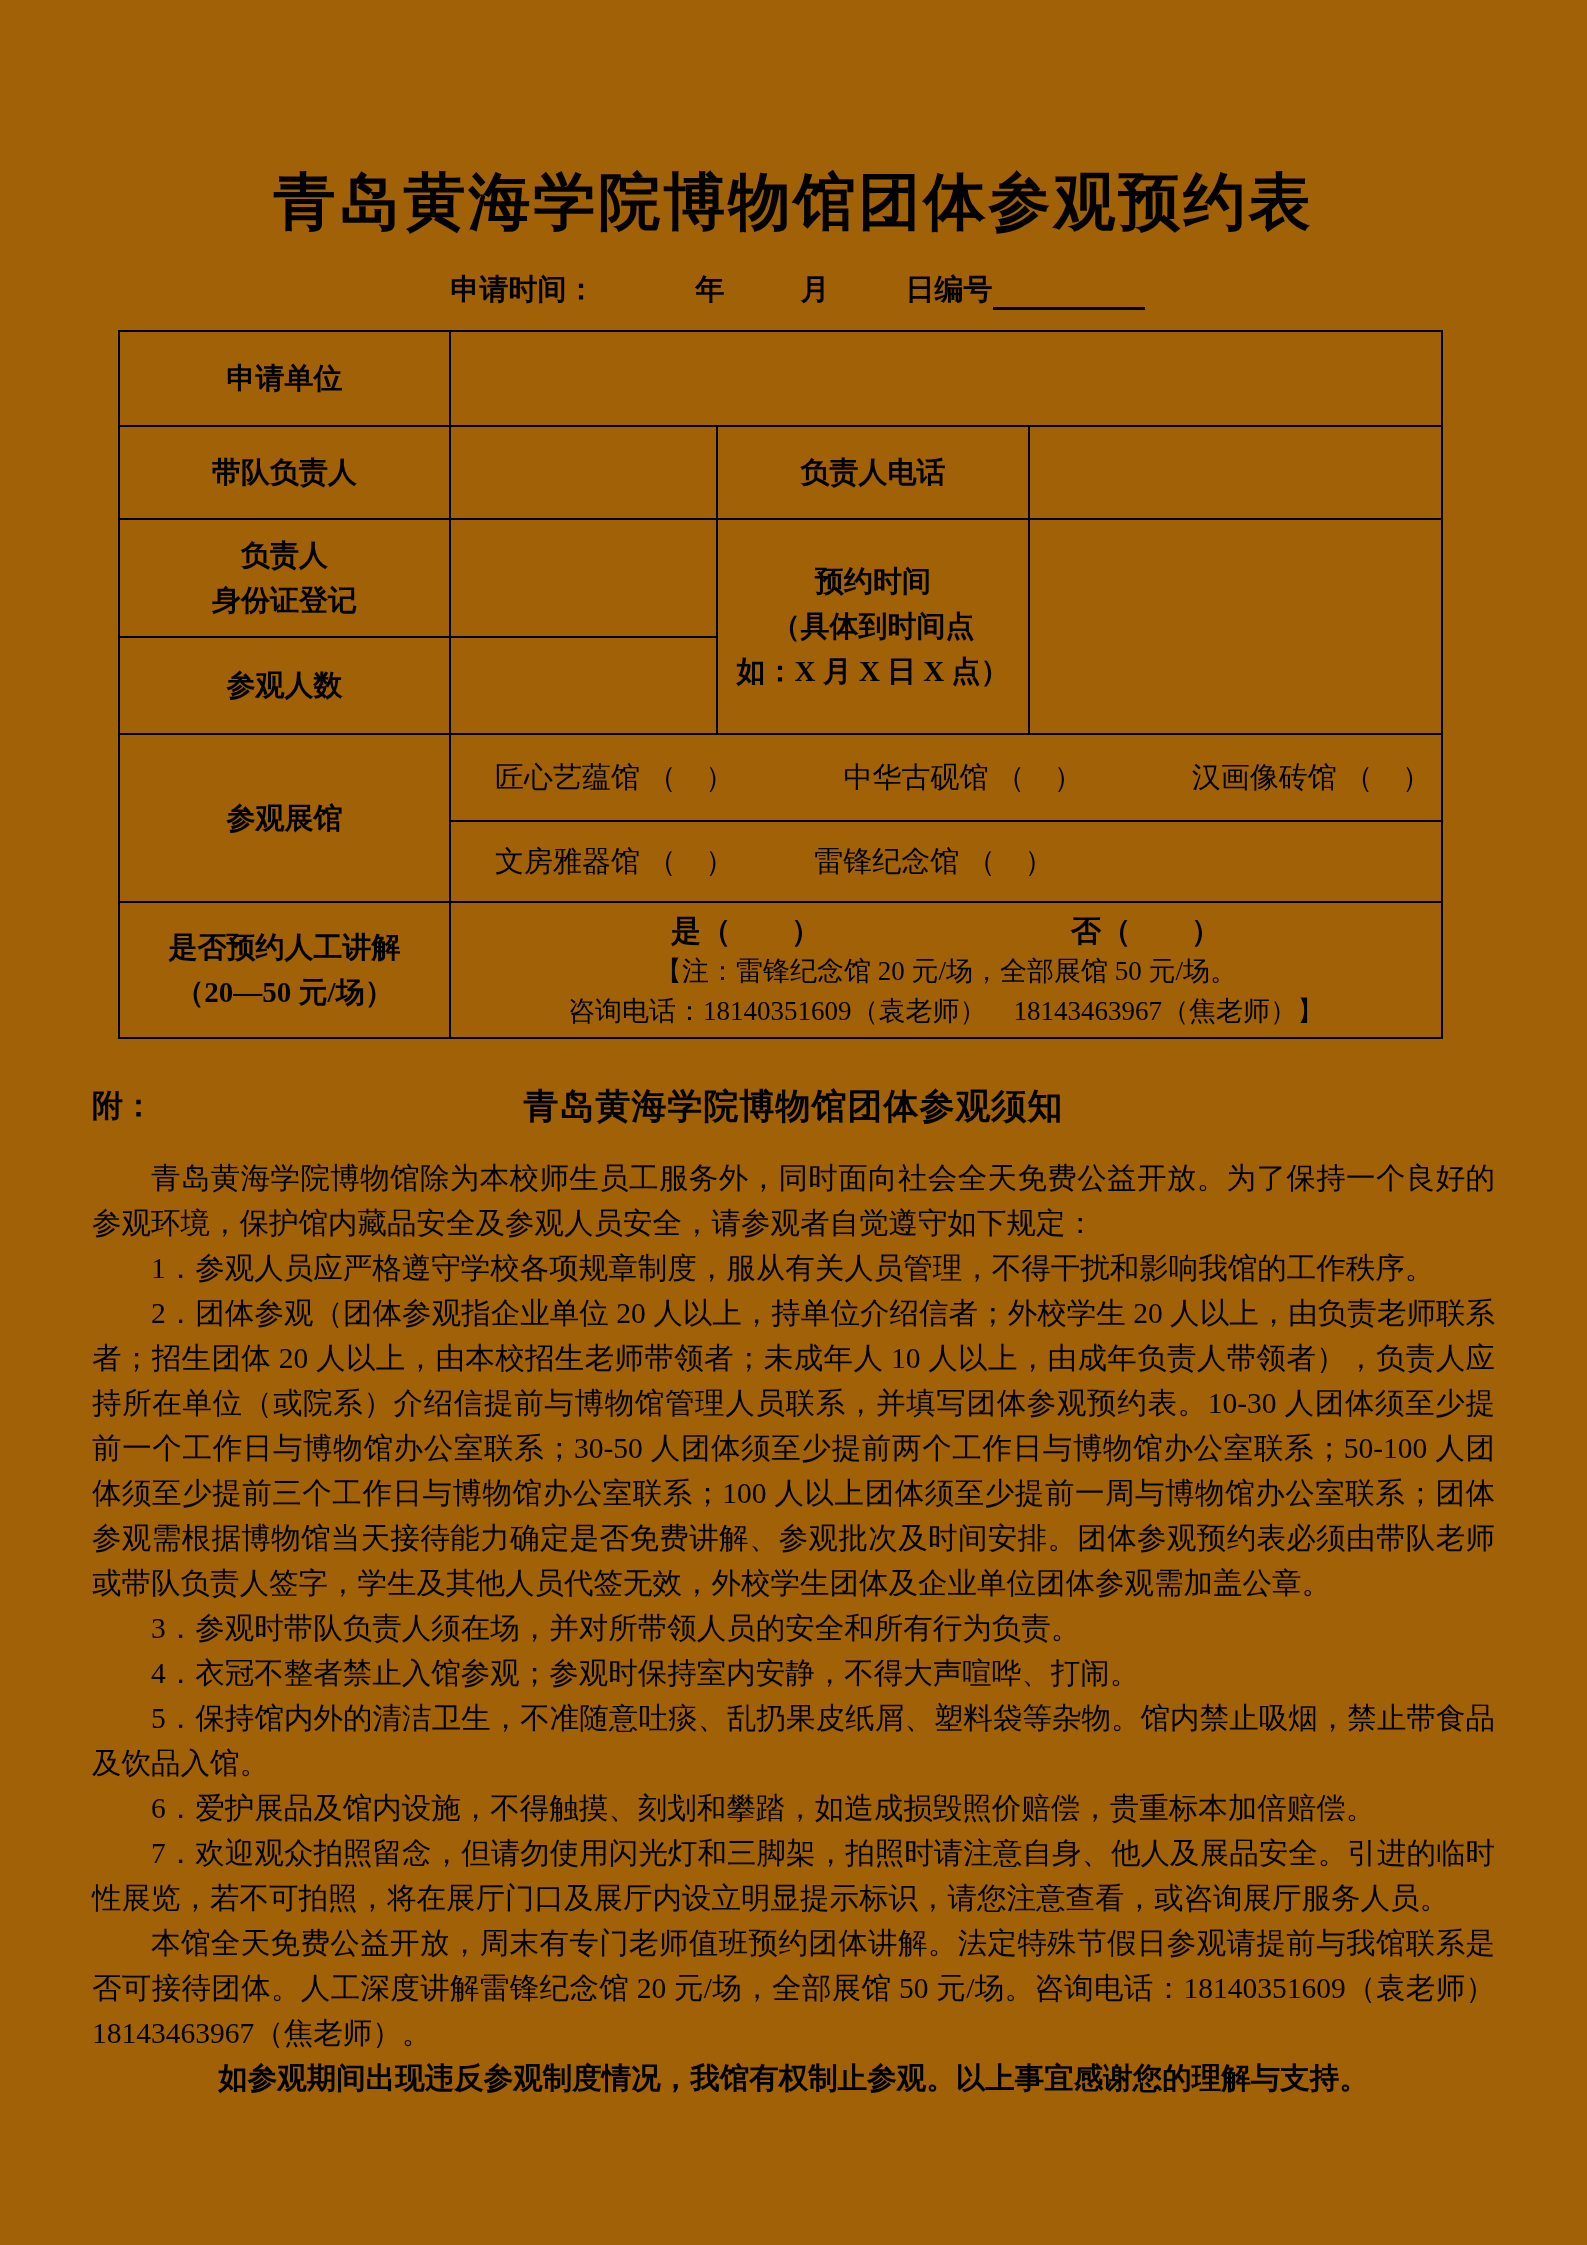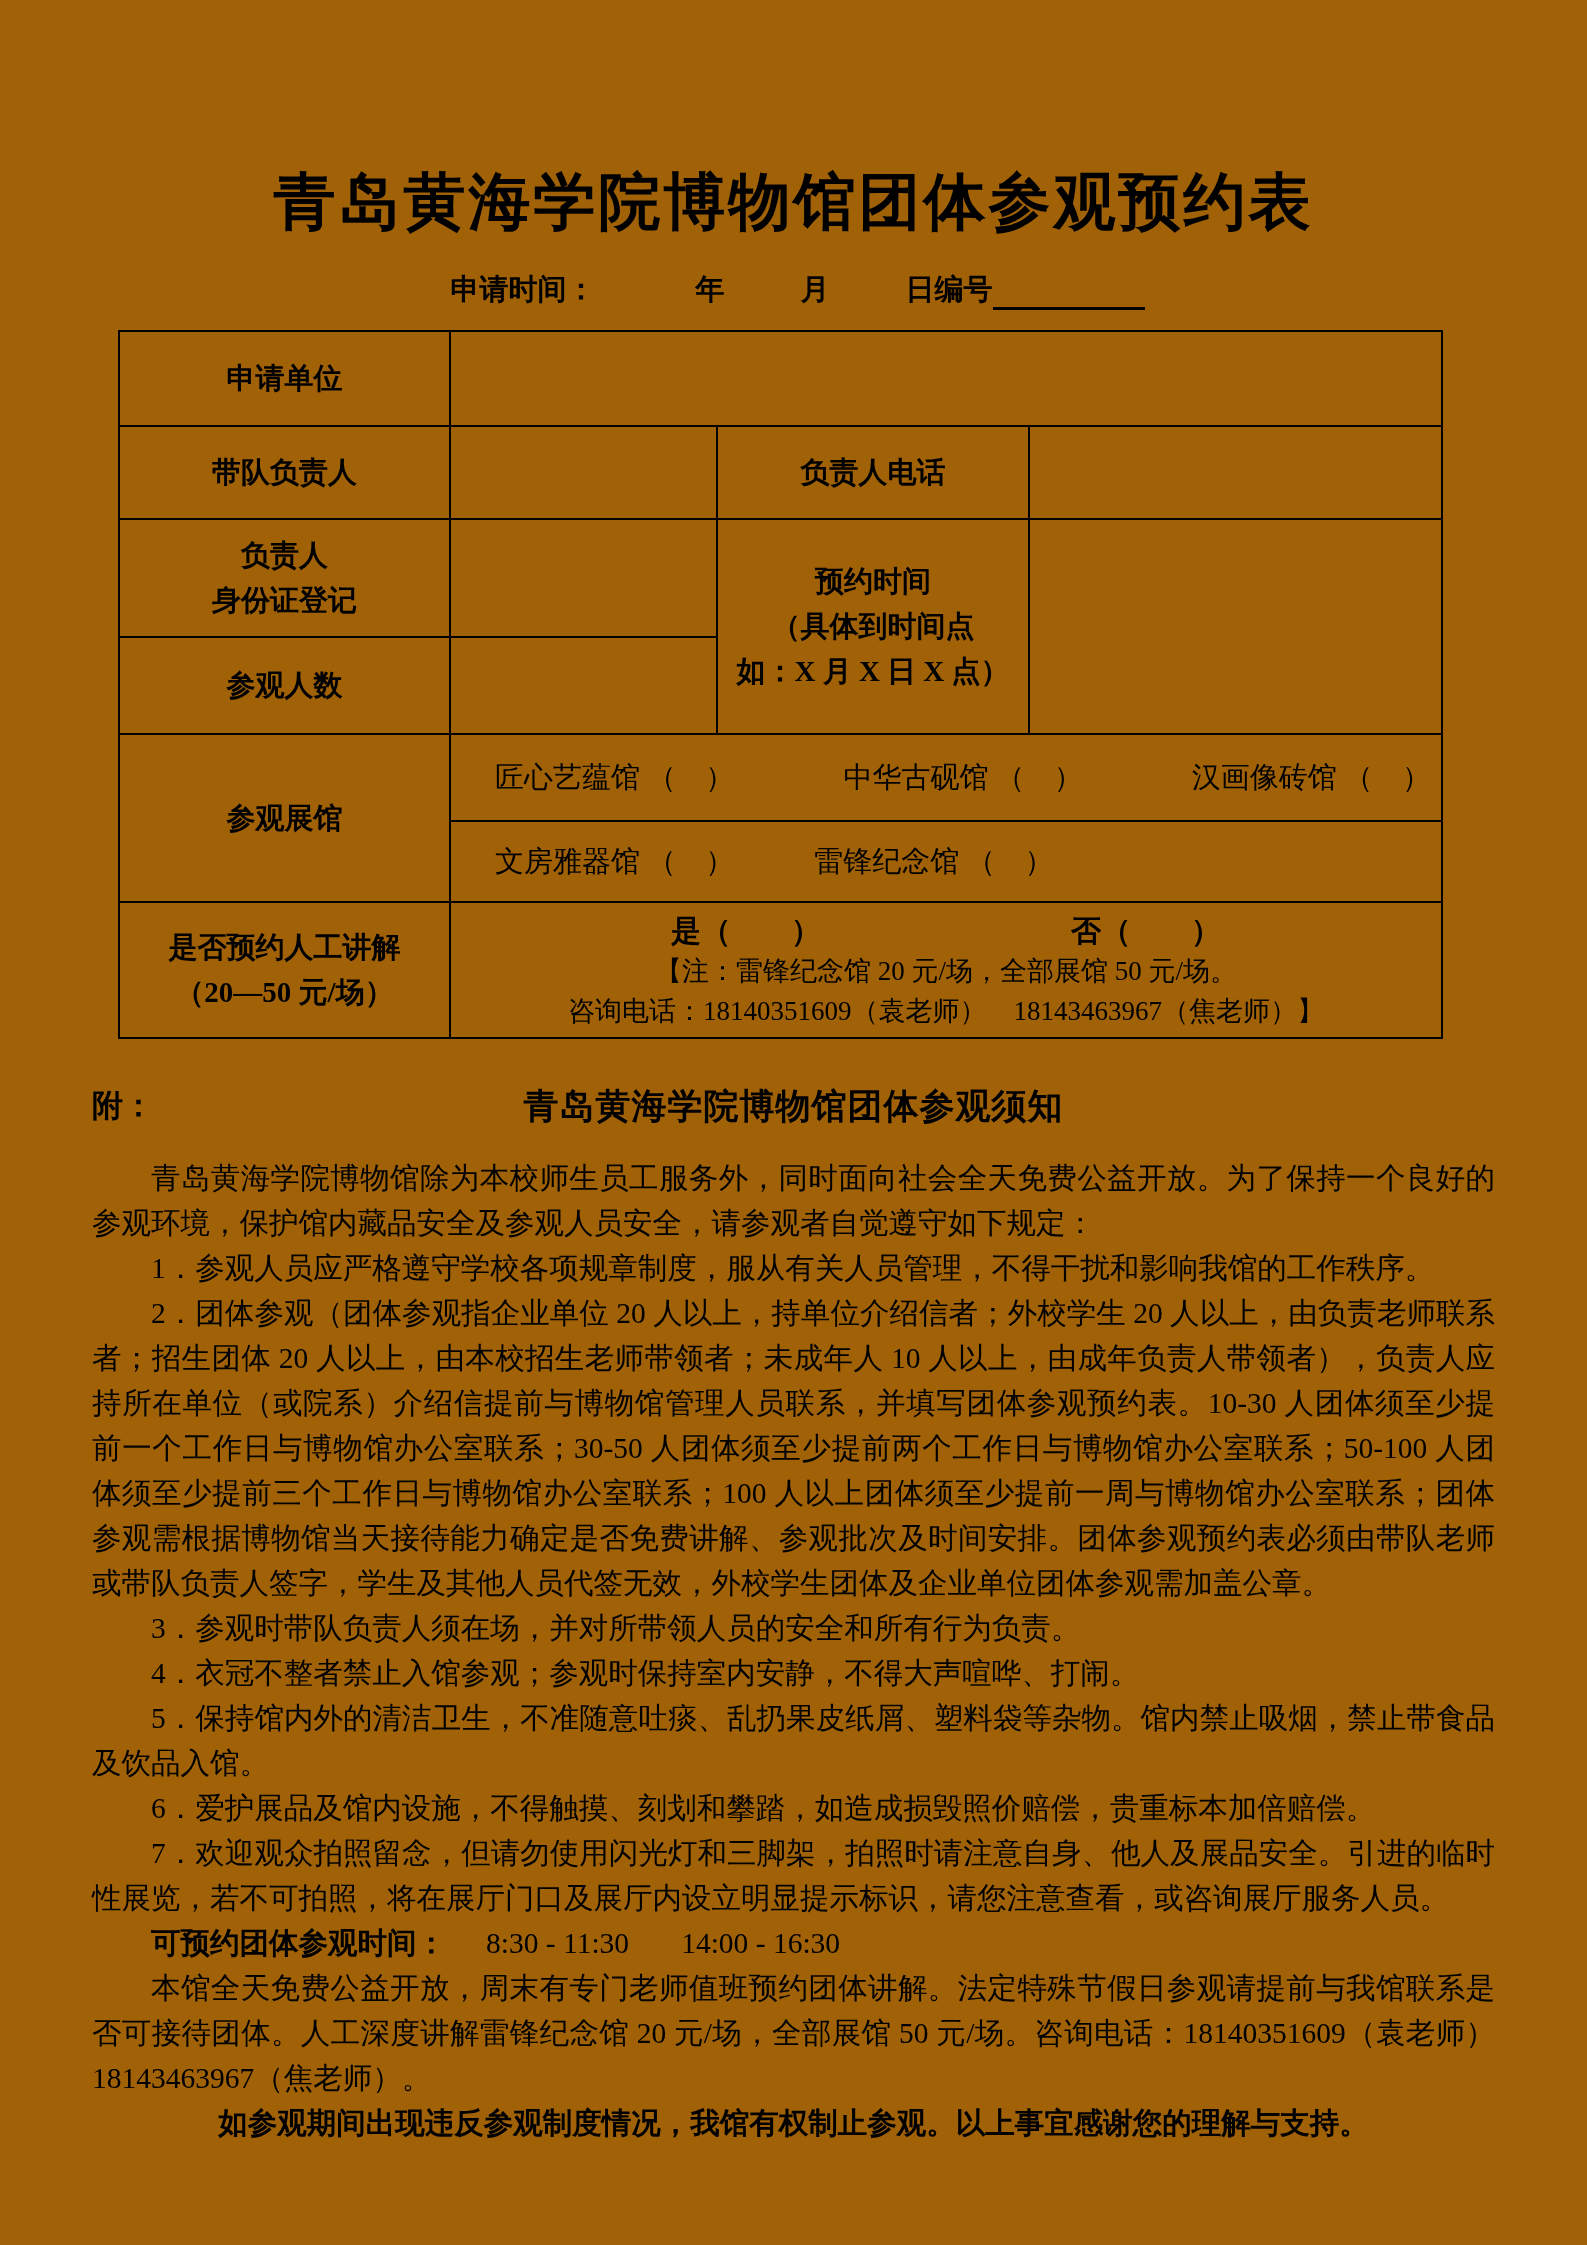--- a/index.html
+++ b/index.html
@@ -223,20 +223,17 @@
     <p>青岛黄海学院博物馆除为本校师生员工服务外，同时面向社会全天免费公益开放。为了保持一个良好的参观环境，保护馆内藏品安全及参观人员安全，请参观者自觉遵守如下规定：</p>
     <div>
         <p>1．参观人员应严格遵守学校各项规章制度，服从有关人员管理，不得干扰和影响我馆的工作秩序。</p>
         <p>2．团体参观（团体参观指企业单位 20 人以上，持单位介绍信者；外校学生 20 人以上，由负责老师联系者；招生团体 20 人以上，由本校招生老师带领者；未成年人 10 人以上，由成年负责人带领者），负责人应持所在单位（或院系）介绍信提前与博物馆管理人员联系，并填写团体参观预约表。10-30 人团体须至少提前一个工作日与博物馆办公室联系；30-50 人团体须至少提前两个工作日与博物馆办公室联系；50-100 人团体须至少提前三个工作日与博物馆办公室联系；100 人以上团体须至少提前一周与博物馆办公室联系；团体参观需根据博物馆当天接待能力确定是否免费讲解、参观批次及时间安排。团体参观预约表必须由带队老师或带队负责人签字，学生及其他人员代签无效，外校学生团体及企业单位团体参观需加盖公章。</p>
         <p>3．参观时带队负责人须在场，并对所带领人员的安全和所有行为负责。</p>
         <p>4．衣冠不整者禁止入馆参观；参观时保持室内安静，不得大声喧哗、打闹。</p>
         <p>5．保持馆内外的清洁卫生，不准随意吐痰、乱扔果皮纸屑、塑料袋等杂物。馆内禁止吸烟，禁止带食品及饮品入馆。</p>
         <p>6．爱护展品及馆内设施，不得触摸、刻划和攀踏，如造成损毁照价赔偿，贵重标本加倍赔偿。</p>
         <p>7．欢迎观众拍照留念，但请勿使用闪光灯和三脚架，拍照时请注意自身、他人及展品安全。引进的临时性展览，若不可拍照，将在展厅门口及展厅内设立明显提示标识，请您注意查看，或咨询展厅服务人员。</p>
       </div>
-    <p class="hours-line">
-      <span class="hrs-label">可预约团体参观时间：</span><span class="hrs-time">8:30 - 11:30</span><span class="hrs-note">14:00 - 16:30</span>
-    </p>
     <p>本馆全天免费公益开放，周末有专门老师值班预约团体讲解。法定特殊节假日参观请提前与我馆联系是否可接待团体。人工深度讲解雷锋纪念馆 20 元/场，全部展馆 50 元/场。咨询电话：18140351609（袁老师）18143463967（焦老师）。</p>
     <p class="warning-line">如参观期间出现违反参观制度情况，我馆有权制止参观。以上事宜感谢您的理解与支持。</p>
   </div>
 
 </div>
 
 </body></html>

